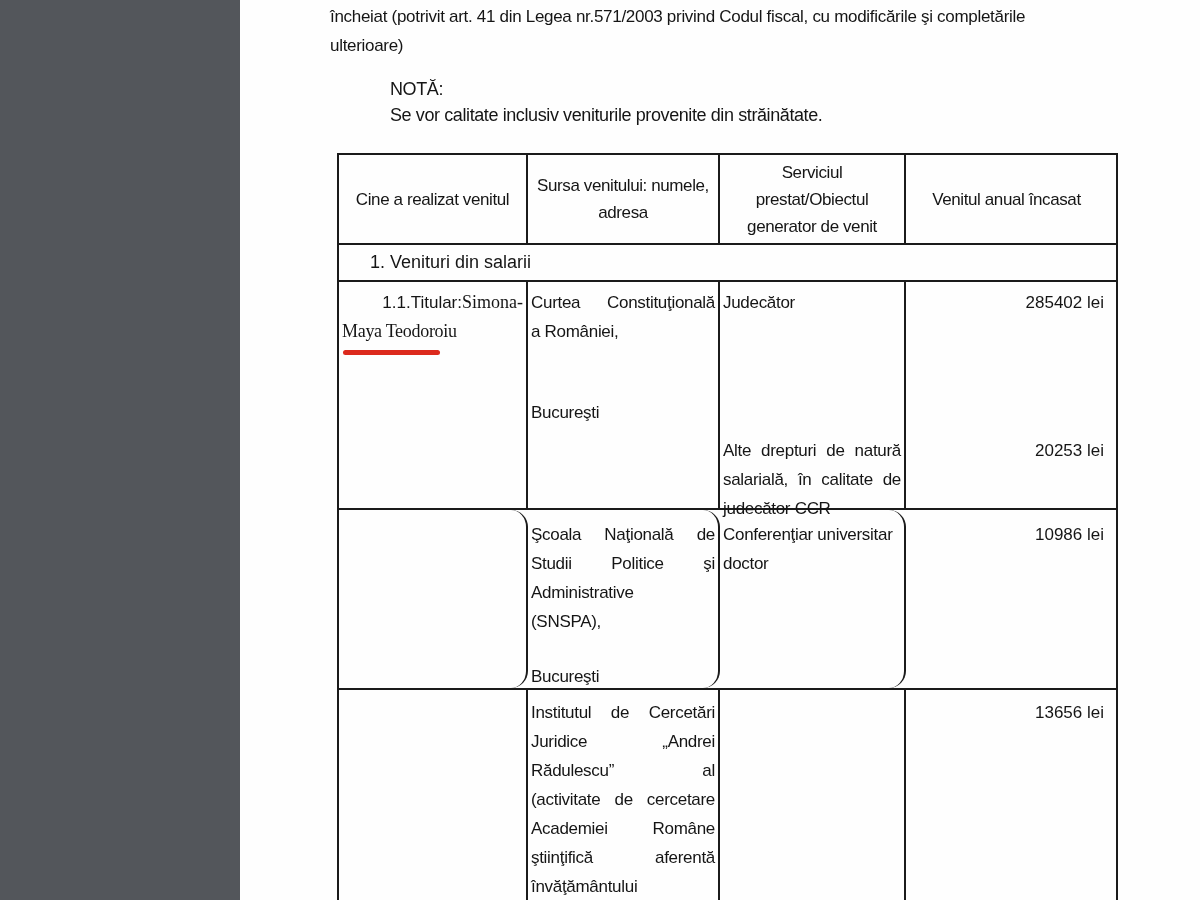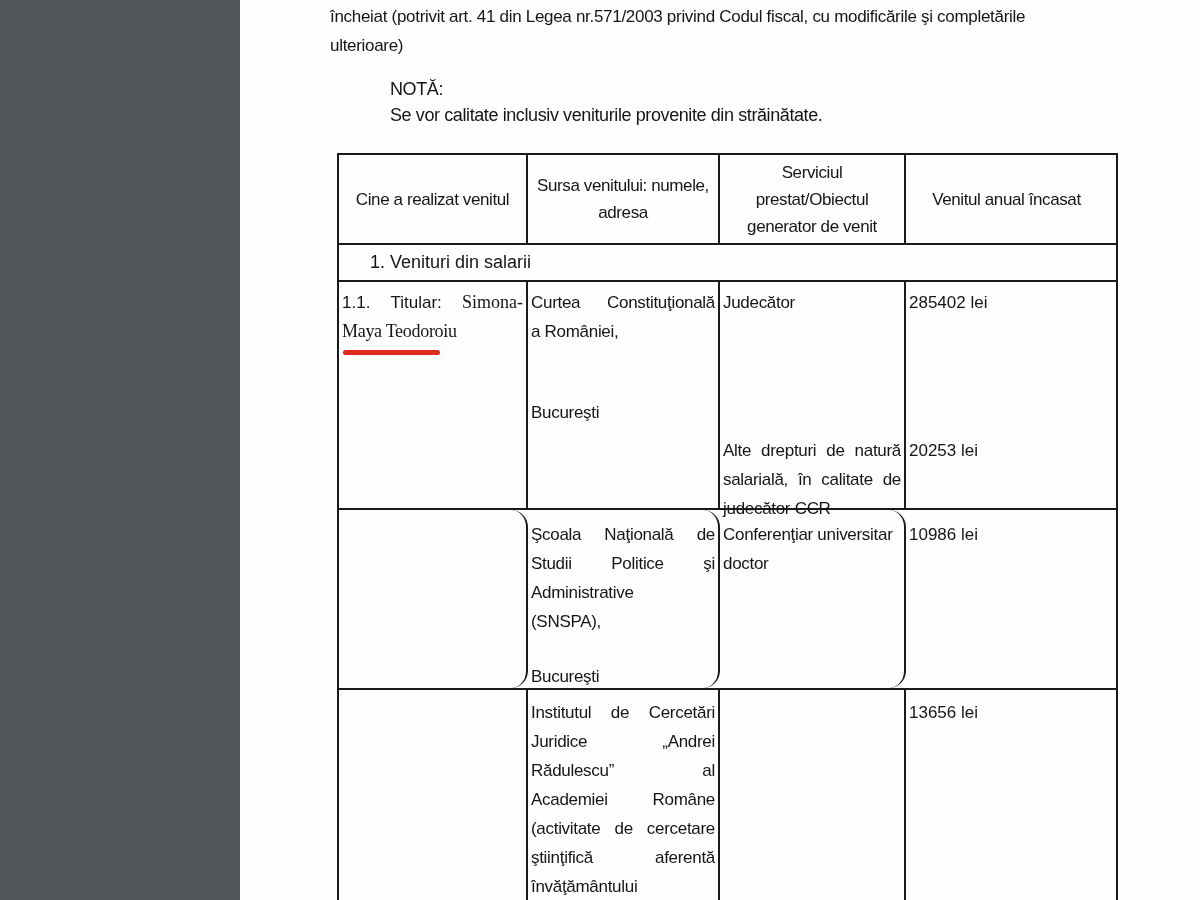--- a/index.html
+++ b/index.html
@@ -8,36 +8,36 @@
   .viewer-bg { position:absolute; left:0; top:0; width:240px; height:900px; background:#53565b; }
   .page { position:absolute; left:240px; top:0; width:960px; height:900px; background:#fefefe; overflow:hidden; }
 
   .intro { position:absolute; left:90px; top:2px; width:830px; font-size:18px; line-height:27px; letter-spacing:-0.5px; }
   .note  { position:absolute; left:150px; top:76px; width:700px; font-size:18px; line-height:26px; letter-spacing:-0.4px; }
 
   .doc-table { position:absolute; left:97px; top:153px; width:781px; border:2px solid #1a1a1a; }
   .trow { display:flex; width:100%; border-bottom:2px solid #1a1a1a; }
   .trow.last { border-bottom:none; }
   .tcell { border-right:2px solid #1b1b1b; position:relative; padding:4px 3px; overflow:visible; }
-  .tcell.lastcol { border-right:none; }
+  .tcell.lastcol { border-right:none;text-align:right; }
   .c1 { width:189px; } .c2 { width:192px; } .c3 { width:186px; } .c4 { width:201px; }
 
   .thead { height:90px; }
   .thead .tcell { display:flex; flex-direction:column; justify-content:center; align-items:center; text-align:center; }
   .hline { font-size:17px; line-height:27px; white-space:nowrap; letter-spacing:-0.4px; }
 
   .section-row { height:37px; }
   .section-cell { width:100%; padding:3px 4px; font-size:18px; line-height:29px; white-space:nowrap;margin-left:27px; }
 
   .r1 { height:228px; } .r2 { height:180px; } .r3 { height:215px; border-bottom:none; }
   .r1 .tcell { padding-top:6px; } .r2 .tcell { padding-top:10px;border-radius:17px; } .r3 .tcell { padding-top:8px; }
 
   .ln { font-size:17px; line-height:29px; white-space:nowrap; letter-spacing:-0.3px; }
   .spread { text-align:justify; text-align-last:justify; text-justify:inter-word; width:100%; }
-  .flexline { display:flex; justify-content:space-between; font-size:17px; line-height:29px; width:100%; }
+  .flexline { display:flex; justify-content:flex-end; font-size:17px; line-height:29px; width:100%; }
   .serif { font-family:"Liberation Serif", serif; font-size:18px; }
 
   .abs-block { position:absolute; left:3px; right:3px; }
   .city1 { top:116px; } .city2 { top:152px; } .block2 { top:154px; }
 
   .red-underline { position:absolute; left:4px; top:68px; width:97px; height:5px;
                    background:#dc2a1d; border-radius:3px; }
   .num { font-size:17px; line-height:29px; white-space:nowrap; }
 </style>
 </head>
@@ -133,22 +133,22 @@
         <div class="num">10986 lei</div>
       </div>
     </div>
 
     <div class="trow r3 last">
       <div class="tcell c1"></div>
       <div class="tcell c2">
         <div class="ln spread">Institutul de Cercetări</div>
         <div class="ln spread">Juridice „Andrei</div>
         <div class="ln spread">Rădulescu” al</div>
+        <div class="ln spread">(activitate de cercetare</div>
         <div class="ln spread">Academiei Române</div>
-        <div class="ln spread">(activitate de cercetare</div>
         <div class="ln spread">ştiinţifică aferentă</div>
         <div class="ln">învăţământului</div>
       </div>
       <div class="tcell c3"></div>
       <div class="tcell c4 lastcol">
         <div class="num">13656 lei</div>
       </div>
     </div>
 
   </div>

